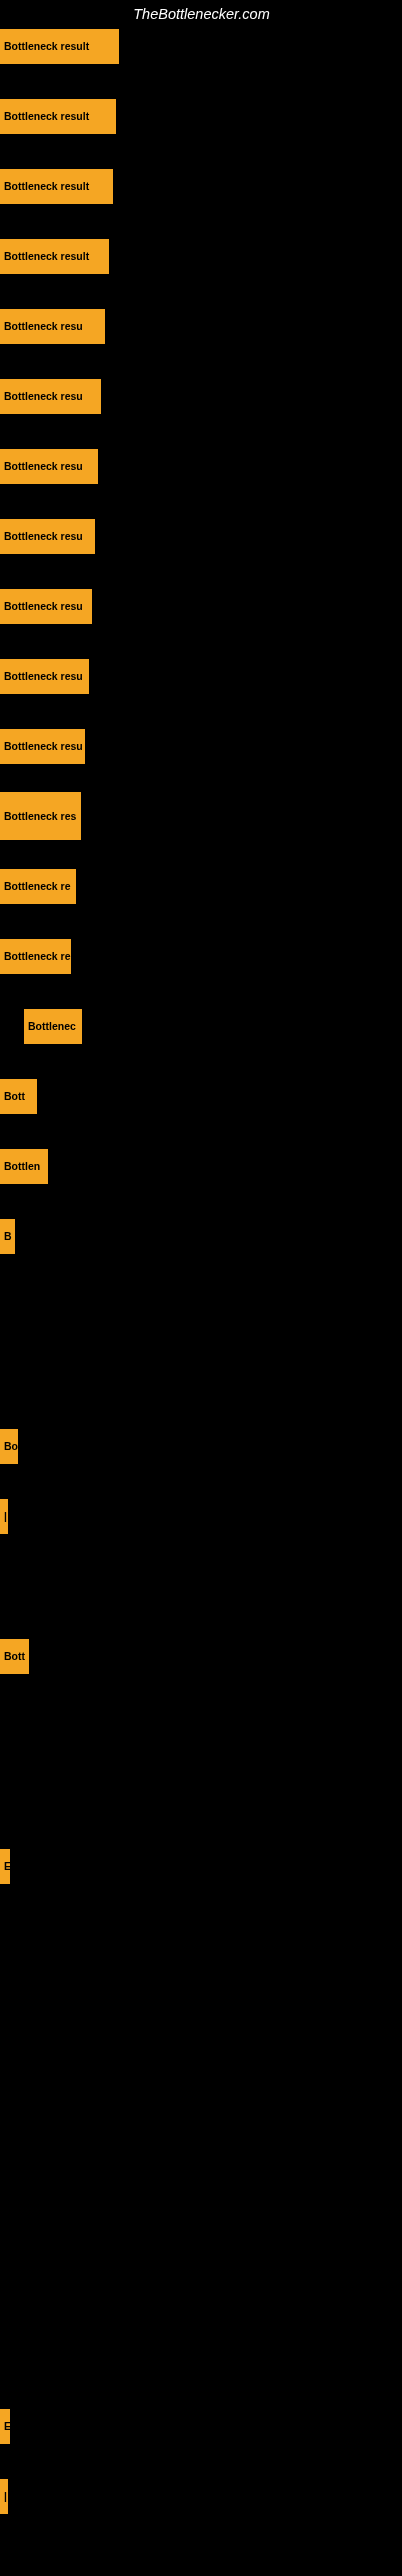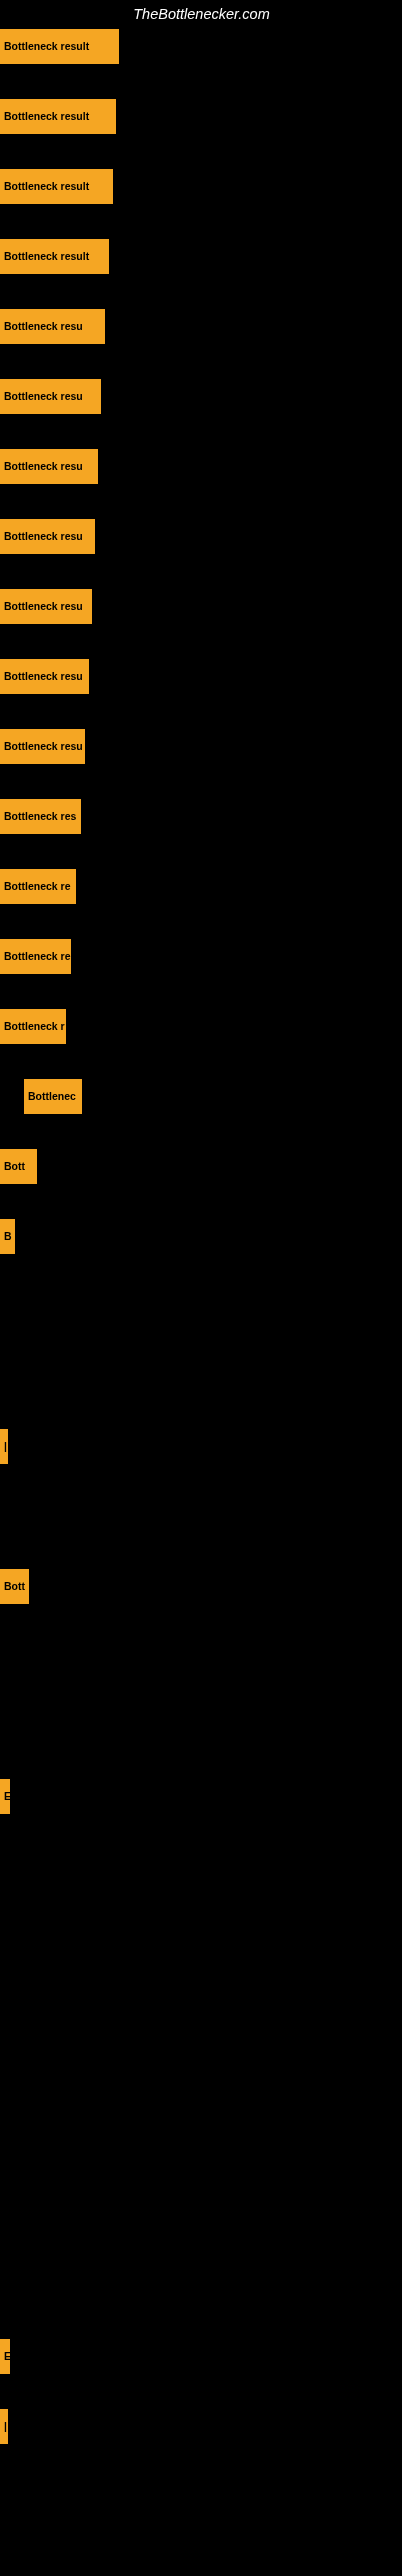--- a/index.html
+++ b/index.html
@@ -60,42 +60,45 @@
     <div style="height: 35px; display: flex; align-items: center; margin-bottom: 35px;">
       <div style="background-color: rgb(245, 166, 35); color: rgb(0, 0, 0); font-size: 10.5px; font-weight: bold; padding: 3.2px 4px; white-space: nowrap; overflow: hidden; height: 35px; display: flex; align-items: center; width: 92px; min-width: 92px; max-width: 92px;">Bottleneck resu</div>
     </div>
     <div style="height: 35px; display: flex; align-items: center; margin-bottom: 35px;">
       <div style="background-color: rgb(245, 166, 35); color: rgb(0, 0, 0); font-size: 10.5px; font-weight: bold; padding: 3.2px 4px; white-space: nowrap; overflow: hidden; height: 35px; display: flex; align-items: center; width: 89px; min-width: 89px; max-width: 89px;">Bottleneck resu</div>
     </div>
     <div style="height: 35px; display: flex; align-items: center; margin-bottom: 35px;">
       <div style="background-color: rgb(245, 166, 35); color: rgb(0, 0, 0); font-size: 10.5px; font-weight: bold; padding: 3.2px 4px; white-space: nowrap; overflow: hidden; height: 35px; display: flex; align-items: center; width: 85px; min-width: 85px; max-width: 85px;">Bottleneck resu</div>
     </div>
     <div style="height: 35px; display: flex; align-items: center; margin-bottom: 35px;">
-      <div style="background-color: rgb(245, 166, 35); color: rgb(0, 0, 0); font-size: 10.5px; font-weight: bold; padding: 3.2px 4px; white-space: nowrap; overflow: hidden; height: 35px; display: flex; align-items: center; width: 81px; min-width: 81px; max-width: 81px;">Bottleneck res</div>
+      <div style="background-color: rgb(245, 166, 35); color: rgb(0, 0, 0); font-size: 10.5px; font-weight: bold; padding: 3.2px 4px; white-space: nowrap; overflow: hidden; height: 48px; display: flex; align-items: center; width: 81px; min-width: 81px; max-width: 81px;">Bottleneck res</div>
     </div>
     <div style="height: 35px; display: flex; align-items: center; margin-bottom: 35px;">
       <div style="background-color: rgb(245, 166, 35); color: rgb(0, 0, 0); font-size: 10.5px; font-weight: bold; padding: 3.2px 4px; white-space: nowrap; overflow: hidden; height: 35px; display: flex; align-items: center; width: 76px; min-width: 76px; max-width: 76px;">Bottleneck re</div>
     </div>
     <div style="height: 35px; display: flex; align-items: center; margin-bottom: 35px;">
       <div style="background-color: rgb(245, 166, 35); color: rgb(0, 0, 0); font-size: 10.5px; font-weight: bold; padding: 3.2px 4px; white-space: nowrap; overflow: hidden; height: 35px; display: flex; align-items: center; width: 71px; min-width: 71px; max-width: 71px;">Bottleneck re</div>
-    </div>
-    <div style="height: 35px; display: flex; align-items: center; margin-bottom: 35px;">
-      <div style="background-color: rgb(245, 166, 35); color: rgb(0, 0, 0); font-size: 10.5px; font-weight: bold; padding: 3.2px 4px; white-space: nowrap; overflow: hidden; height: 35px; display: flex; align-items: center; width: 66px; min-width: 66px; max-width: 66px;">Bottleneck r</div>
     </div>
     <div style="height: 35px; display: flex; align-items: center; margin-bottom: 35px; padding-left: 24px;">
       <div style="background-color: rgb(245, 166, 35); color: rgb(0, 0, 0); font-size: 10.5px; font-weight: bold; padding: 3.2px 4px; white-space: nowrap; overflow: hidden; height: 35px; display: flex; align-items: center; width: 58px; min-width: 58px; max-width: 58px;">Bottlenec</div>
     </div>
     <div style="height: 35px; display: flex; align-items: center; margin-bottom: 35px;">
       <div style="background-color: rgb(245, 166, 35); color: rgb(0, 0, 0); font-size: 10.5px; font-weight: bold; padding: 3.2px 4px; white-space: nowrap; overflow: hidden; height: 35px; display: flex; align-items: center; width: 37px; min-width: 37px; max-width: 37px;">Bott</div>
     </div>
     <div style="height: 35px; display: flex; align-items: center; margin-bottom: 35px;">
+      <div style="background-color: rgb(245, 166, 35); color: rgb(0, 0, 0); font-size: 10.5px; font-weight: bold; padding: 3.2px 4px; white-space: nowrap; overflow: hidden; height: 35px; display: flex; align-items: center; width: 48px; min-width: 48px; max-width: 48px;">Bottlen</div>
+    </div>
+    <div style="height: 35px; display: flex; align-items: center; margin-bottom: 35px;">
       <div style="background-color: rgb(245, 166, 35); color: rgb(0, 0, 0); font-size: 10.5px; font-weight: bold; padding: 3.2px 4px; white-space: nowrap; overflow: hidden; height: 35px; display: flex; align-items: center; width: 14.5px; min-width: 14.5px; max-width: 14.5px;">B</div>
     </div>
     <div style="height: 35px; display: flex; align-items: center; margin-bottom: 35px;"></div>
     <div style="height: 35px; display: flex; align-items: center; margin-bottom: 35px;"></div>
+    <div style="height: 35px; display: flex; align-items: center; margin-bottom: 35px;">
+      <div style="background-color: rgb(245, 166, 35); color: rgb(0, 0, 0); font-size: 10.5px; font-weight: bold; padding: 3.2px 4px; white-space: nowrap; overflow: hidden; height: 35px; display: flex; align-items: center; width: 17.7px; min-width: 17.7px; max-width: 17.7px;">Bo</div>
+    </div>
     <div style="height: 35px; display: flex; align-items: center; margin-bottom: 35px;">
       <div style="background-color: rgb(245, 166, 35); color: rgb(0, 0, 0); font-size: 10.5px; font-weight: bold; padding: 3.2px 4px; white-space: nowrap; overflow: hidden; height: 35px; display: flex; align-items: center; width: 6.4px; min-width: 6.4px; max-width: 6.4px;">|</div>
     </div>
     <div style="height: 35px; display: flex; align-items: center; margin-bottom: 35px;"></div>
     <div style="height: 35px; display: flex; align-items: center; margin-bottom: 35px;">
       <div style="background-color: rgb(245, 166, 35); color: rgb(0, 0, 0); font-size: 10.5px; font-weight: bold; padding: 3.2px 4px; white-space: nowrap; overflow: hidden; height: 35px; display: flex; align-items: center; width: 29px; min-width: 29px; max-width: 29px;">Bott</div>
     </div>
     <div style="height: 35px; display: flex; align-items: center; margin-bottom: 35px;"></div>
     <div style="height: 35px; display: flex; align-items: center; margin-bottom: 35px;"></div>
     <div style="height: 35px; display: flex; align-items: center; margin-bottom: 35px;">

